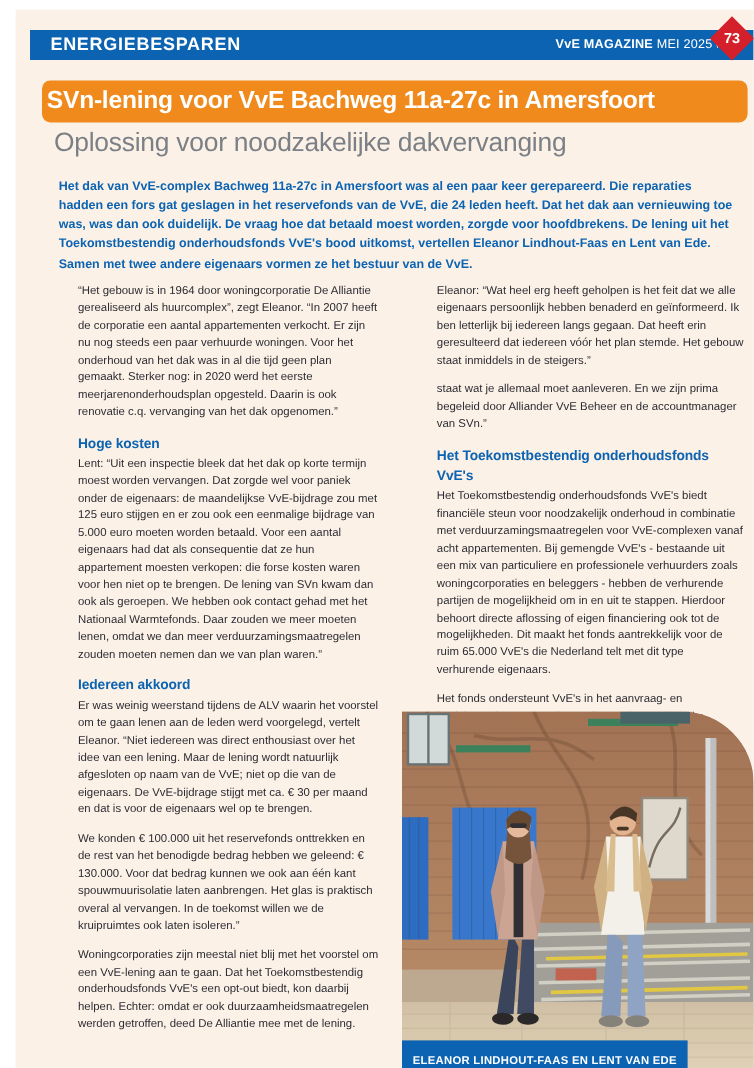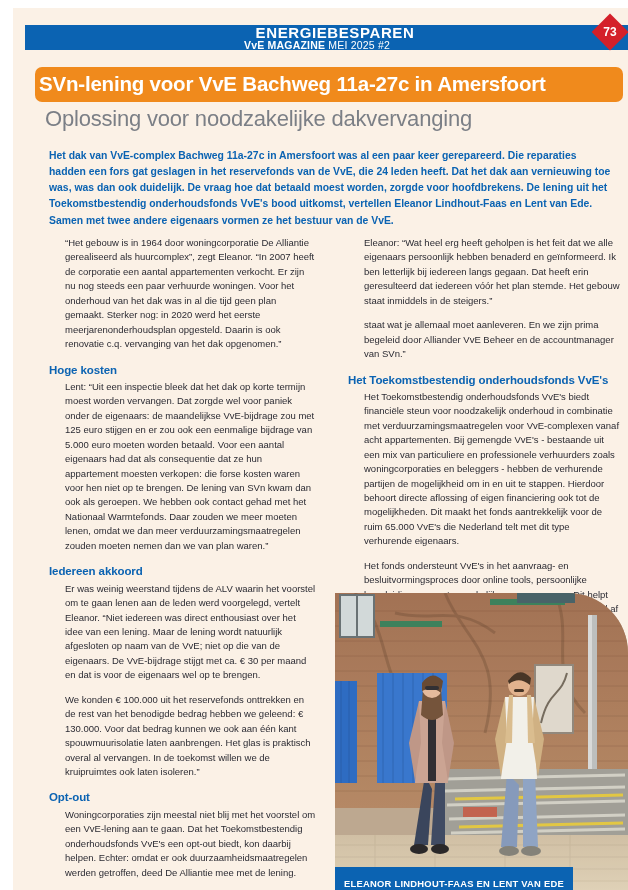--- a/index.html
+++ b/index.html
@@ -20,21 +20,20 @@
 
   
   .topbar{
     position:absolute;
     left:12px; top:17px;
     width:603px; height:25px;
     background:#0b63b2;
     display:flex;
     align-items:center;
     justify-content:space-between;
-    flex-direction:column;
   }
   .rubric{
     color:#ffffff;
     font-size:15px;
     font-weight:bold;
     letter-spacing:.6px;
     padding-left:17px;
     line-height:1;
   }
   .issue{
@@ -117,21 +116,21 @@
     width:267px;
     font-size:9.5px;
     line-height:1.52;
     color:#2b2b33;
   }
   .col.left{ left:36px; }
   .col.right{ left:335px; width:272px; }
 
   .col p{ margin:0 0 10px 16px; }
   .col h2{
-    margin:6px 0 1px 0;
+    margin:6px 0 1px 16px;
     color:#0b63b2;
     font-size:11.5px;
     font-weight:bold;
     letter-spacing:-.1px;
   }
   .col .nogap{ margin-bottom:0; }
   .enddot{
     display:inline-block;
     width:5px;height:5px;
     border-radius:50%;
@@ -185,21 +184,20 @@
 
   <div class="intro">Het dak van VvE-complex Bachweg 11a-27c in Amersfoort was al een paar keer gerepareerd. Die reparaties hadden een fors gat geslagen in het reservefonds van de VvE, die 24 leden heeft. Dat het dak aan vernieuwing toe was, was dan ook duidelijk. De vraag hoe dat betaald moest worden, zorgde voor hoofdbrekens. De lening uit het Toekomstbestendig onderhoudsfonds VvE's bood uitkomst, vertellen Eleanor Lindhout-Faas en Lent van Ede. Samen met twee andere eigenaars vormen ze het bestuur van de VvE.</div>
 
   <div class="col left">
     <p>“Het gebouw is in 1964 door woningcorporatie De Alliantie gerealiseerd als huurcomplex”, zegt Eleanor. “In 2007 heeft de corporatie een aantal appartementen verkocht. Er zijn nu nog steeds een paar verhuurde woningen. Voor het onderhoud van het dak was in al die tijd geen plan gemaakt. Sterker nog: in 2020 werd het eerste meerjarenonderhoudsplan opgesteld. Daarin is ook renovatie c.q. vervanging van het dak opgenomen.”</p>
     <h2>Hoge kosten</h2>
     <p>Lent: “Uit een inspectie bleek dat het dak op korte termijn moest worden vervangen. Dat zorgde wel voor paniek onder de eigenaars: de maandelijkse VvE-bijdrage zou met 125 euro stijgen en er zou ook een eenmalige bijdrage van 5.000 euro moeten worden betaald. Voor een aantal eigenaars had dat als consequentie dat ze hun appartement moesten verkopen: die forse kosten waren voor hen niet op te brengen. De lening van SVn kwam dan ook als geroepen. We hebben ook contact gehad met het Nationaal Warmtefonds. Daar zouden we meer moeten lenen, omdat we dan meer verduurzamingsmaatregelen zouden moeten nemen dan we van plan waren.”</p>
     <h2>Iedereen akkoord</h2>
     <p>Er was weinig weerstand tijdens de ALV waarin het voorstel om te gaan lenen aan de leden werd voorgelegd, vertelt Eleanor. “Niet iedereen was direct enthousiast over het idee van een lening. Maar de lening wordt natuurlijk afgesloten op naam van de VvE; niet op die van de eigenaars. De VvE-bijdrage stijgt met ca. € 30 per maand en dat is voor de eigenaars wel op te brengen.</p>
     <p>We konden € 100.000 uit het reservefonds onttrekken en de rest van het benodigde bedrag hebben we geleend: € 130.000. Voor dat bedrag kunnen we ook aan één kant spouwmuurisolatie laten aanbrengen. Het glas is praktisch overal al vervangen. In de toekomst willen we de kruipruimtes ook laten isoleren.”</p>
-    <h2>Opt-out</h2>
     <p>Woningcorporaties zijn meestal niet blij met het voorstel om een VvE-lening aan te gaan. Dat het Toekomstbestendig onderhoudsfonds VvE's een opt-out biedt, kon daarbij helpen. Echter: omdat er ook duurzaamheidsmaatregelen werden getroffen, deed De Alliantie mee met de lening.</p>
 
   </div>
 
   <div class="col right">
     <p>Eleanor: “Wat heel erg heeft geholpen is het feit dat we alle eigenaars persoonlijk hebben benaderd en geïnformeerd. Ik ben letterlijk bij iedereen langs gegaan. Dat heeft erin geresulteerd dat iedereen vóór het plan stemde. Het gebouw staat inmiddels in de steigers.”</p>
     <p>staat wat je allemaal moet aanleveren. En we zijn prima begeleid door Alliander VvE Beheer en de accountmanager van SVn.”</p>
     <h2>Het Toekomstbestendig onderhoudsfonds VvE's</h2>
     <p>Het Toekomstbestendig onderhoudsfonds VvE's biedt financiële steun voor noodzakelijk onderhoud in combinatie met verduurzamingsmaatregelen voor VvE-complexen vanaf acht appartementen. Bij gemengde VvE's - bestaande uit een mix van particuliere en professionele verhuurders zoals woningcorporaties en beleggers - hebben de verhurende partijen de mogelijkheid om in en uit te stappen. Hierdoor behoort directe aflossing of eigen financiering ook tot de mogelijkheden. Dit maakt het fonds aantrekkelijk voor de ruim 65.000 VvE's die Nederland telt met dit type verhurende eigenaars.</p>
     <p class="nogap"><span>Het fonds ondersteunt VvE's in het aanvraag- en besluitvormingsproces door online tools, persoonlijke begeleiding en een toegankelijk aanvraagproces. Dit helpt VvE's om initiatieven die anders vaak stranden, succesvol af te ronden, zoals het uitvoeren van (achterstallig) onderhoud.</span><span class="enddot"></span></p>

